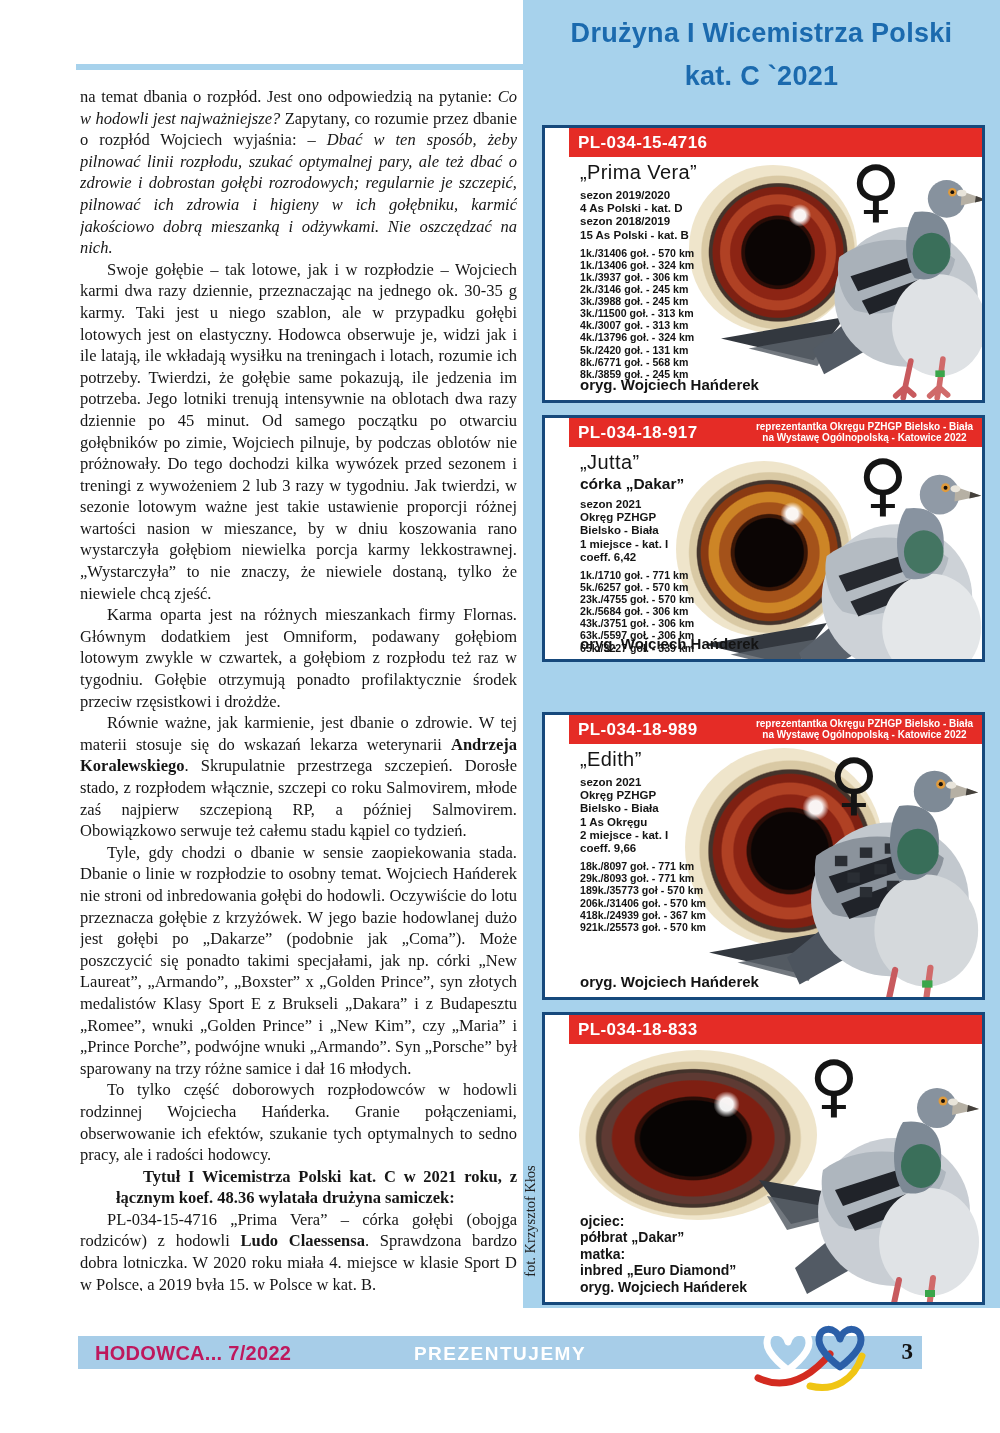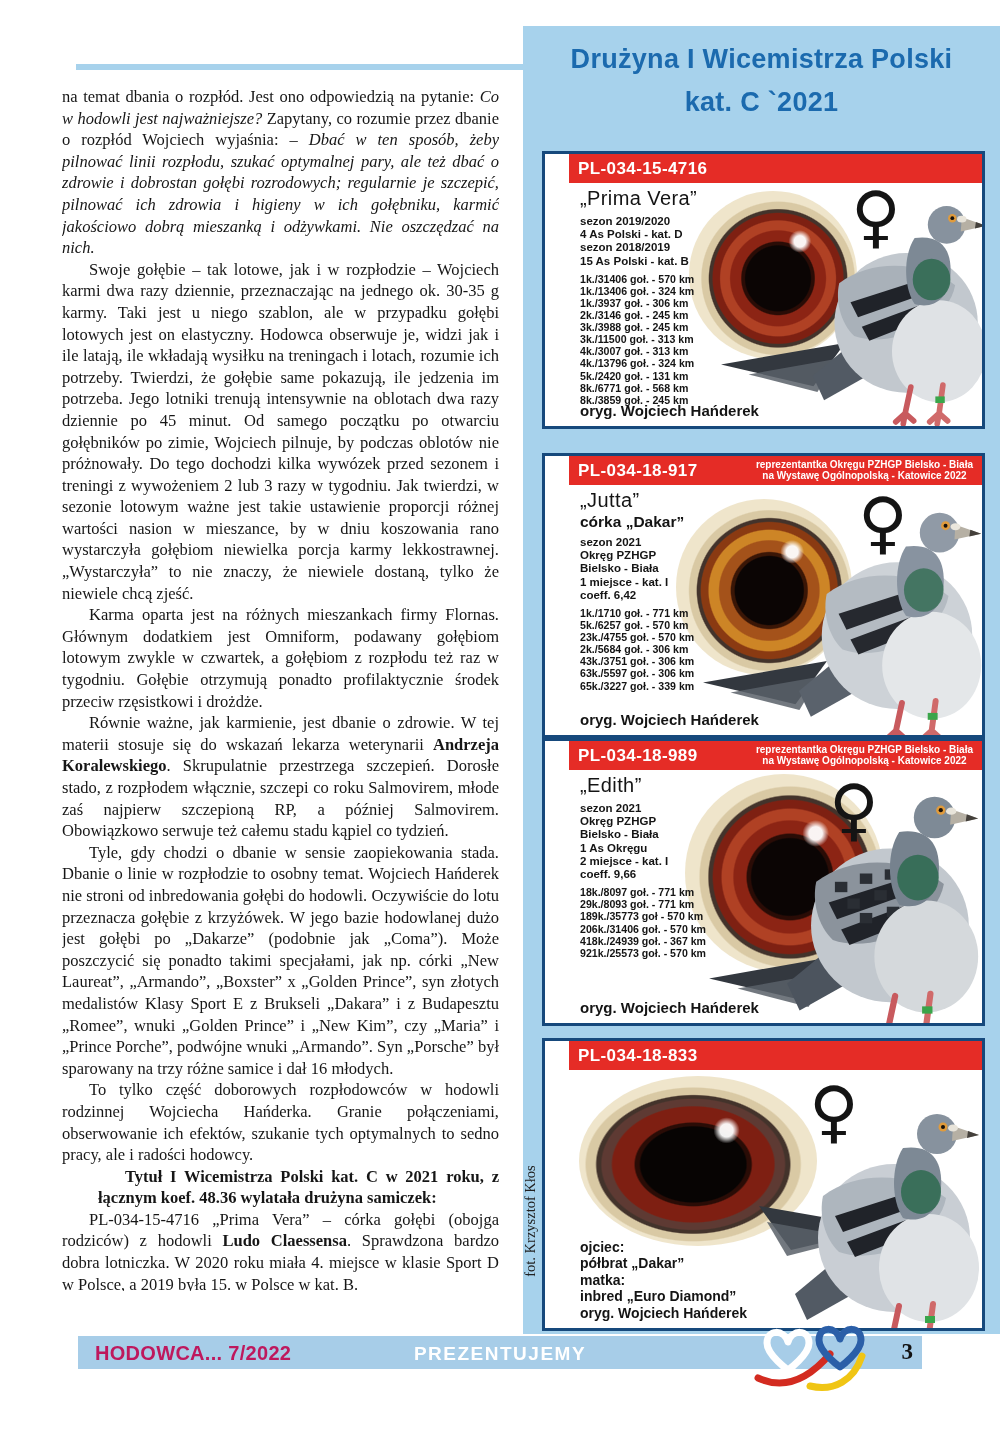--- a/index.html
+++ b/index.html
@@ -1,37 +1,37 @@
 <!DOCTYPE html>
 <html><head>
 <meta charset="utf-8">
 <style>
   html,body{margin:0;padding:0;background:#fff;}
   .page{position:relative;width:1000px;height:1433px;background:#ffffff;overflow:hidden;
         font-family:"Liberation Sans",sans-serif;color:#141414;}
 
   
   .top-rule{position:absolute;left:76px;top:64px;width:447px;height:6px;background:#a7d2ec;}
-  .left-col{position:absolute;left:62px;top:86px;width:437px;height:1205px;overflow:hidden;
+  .left-col{position:absolute;left:80px;top:86px;width:437px;height:1205px;overflow:hidden;
             font-family:"Liberation Serif",serif;font-size:16.5px;line-height:21.6px;color:#161616;}
   .para{margin:0;text-align:justify;}
   .para.indent{text-indent:27px;}
   .para.bold{font-weight:bold;margin-left:36px;}
   .b{font-weight:bold;}
   .i{font-style:italic;}
 
   
-  .right-panel{position:absolute;left:523px;top:0;width:477px;height:1308px;background:#a7d2ec;margin-top:26px;}
+  .right-panel{position:absolute;left:523px;top:0;width:477px;height:1308px;background:#a7d2ec;}
   .panel-title{position:absolute;top:12px;left:0;width:100%;text-align:center;
                color:#1b6aae;font-weight:bold;font-size:27px;line-height:43px;letter-spacing:0.3px;}
 
   
   .card{position:absolute;left:19px;width:443px;background:#ffffff;border:3px solid #16497c;box-sizing:border-box;padding-left:24px;}
   .card1{top:125px;height:278px;}
-  .card2{top:427px;height:285px;}
+  .card2{top:415px;height:247px;}
   .card3{top:712px;height:288px;}
   .card4{top:1012px;height:293px;}
   .card-bar{height:29px;background:#e52c26;display:flex;align-items:center;justify-content:space-between;
             padding:0 9px;box-sizing:border-box;}
   .ring{color:#fff;font-weight:bold;font-size:17px;letter-spacing:0.4px;white-space:nowrap;}
   .banner{color:#fff;font-weight:bold;font-size:10px;line-height:10.5px;text-align:center;}
   .banner span{display:block;}
   .card-body{position:relative;height:calc(100% - 29px);overflow:hidden;background:#fff;}
 
   .card-text{position:absolute;left:11px;top:4px;z-index:6;}

